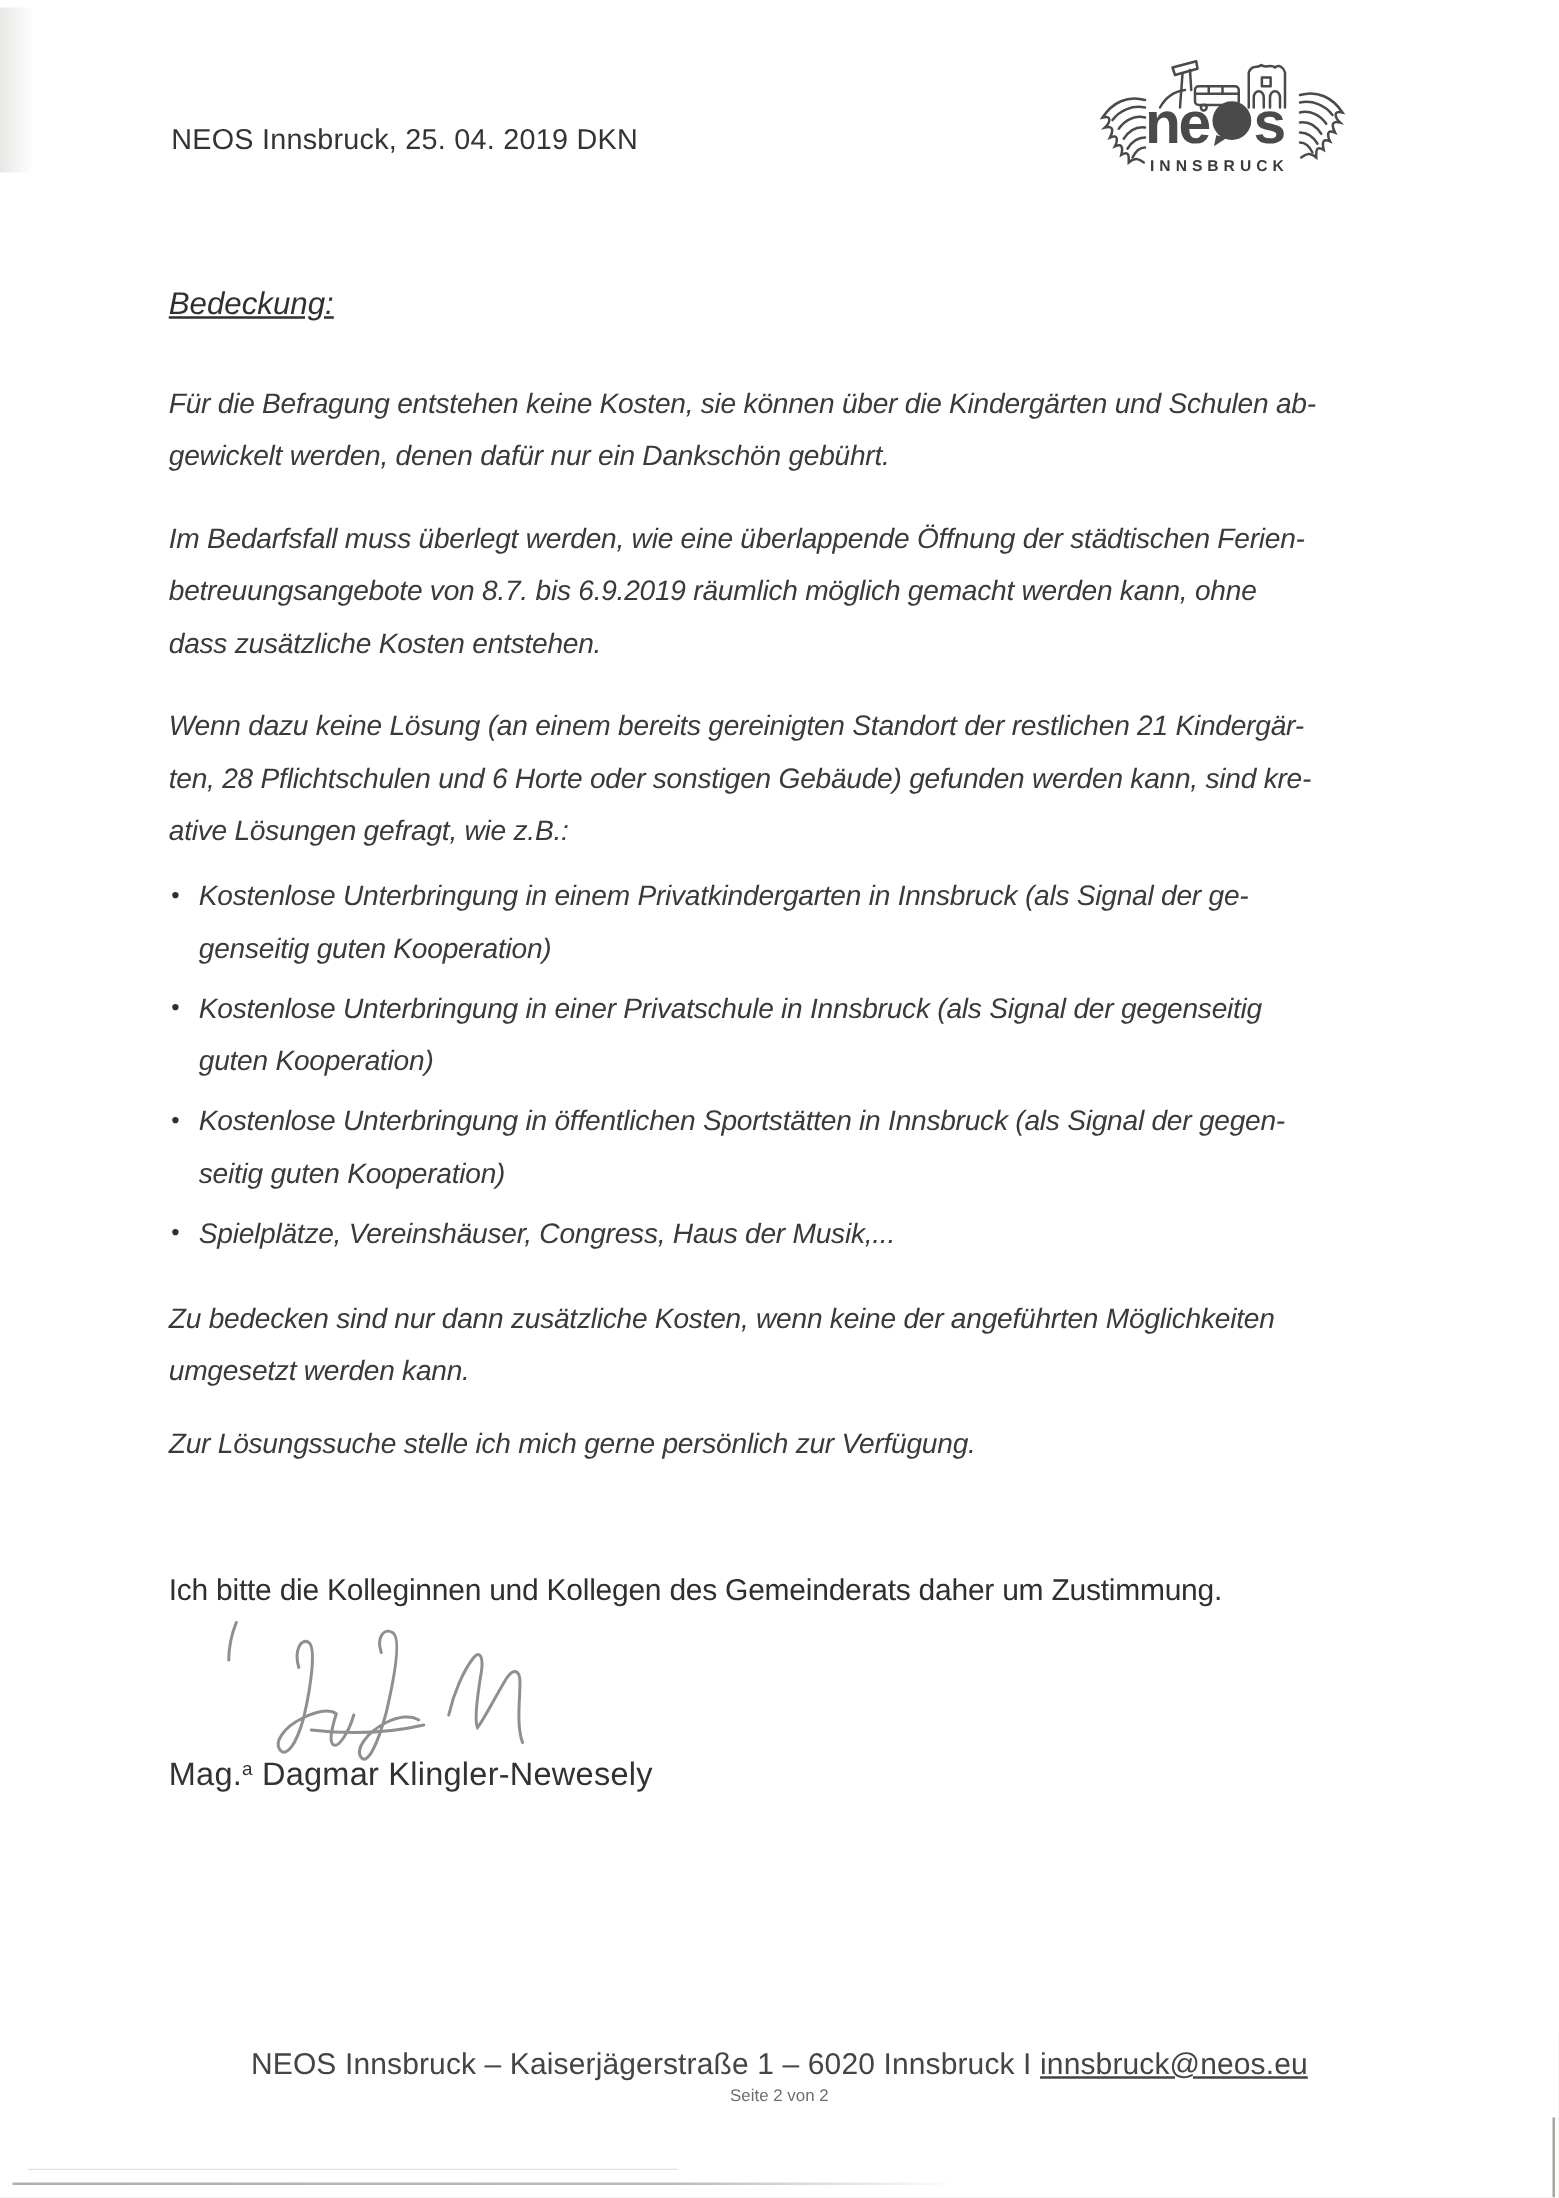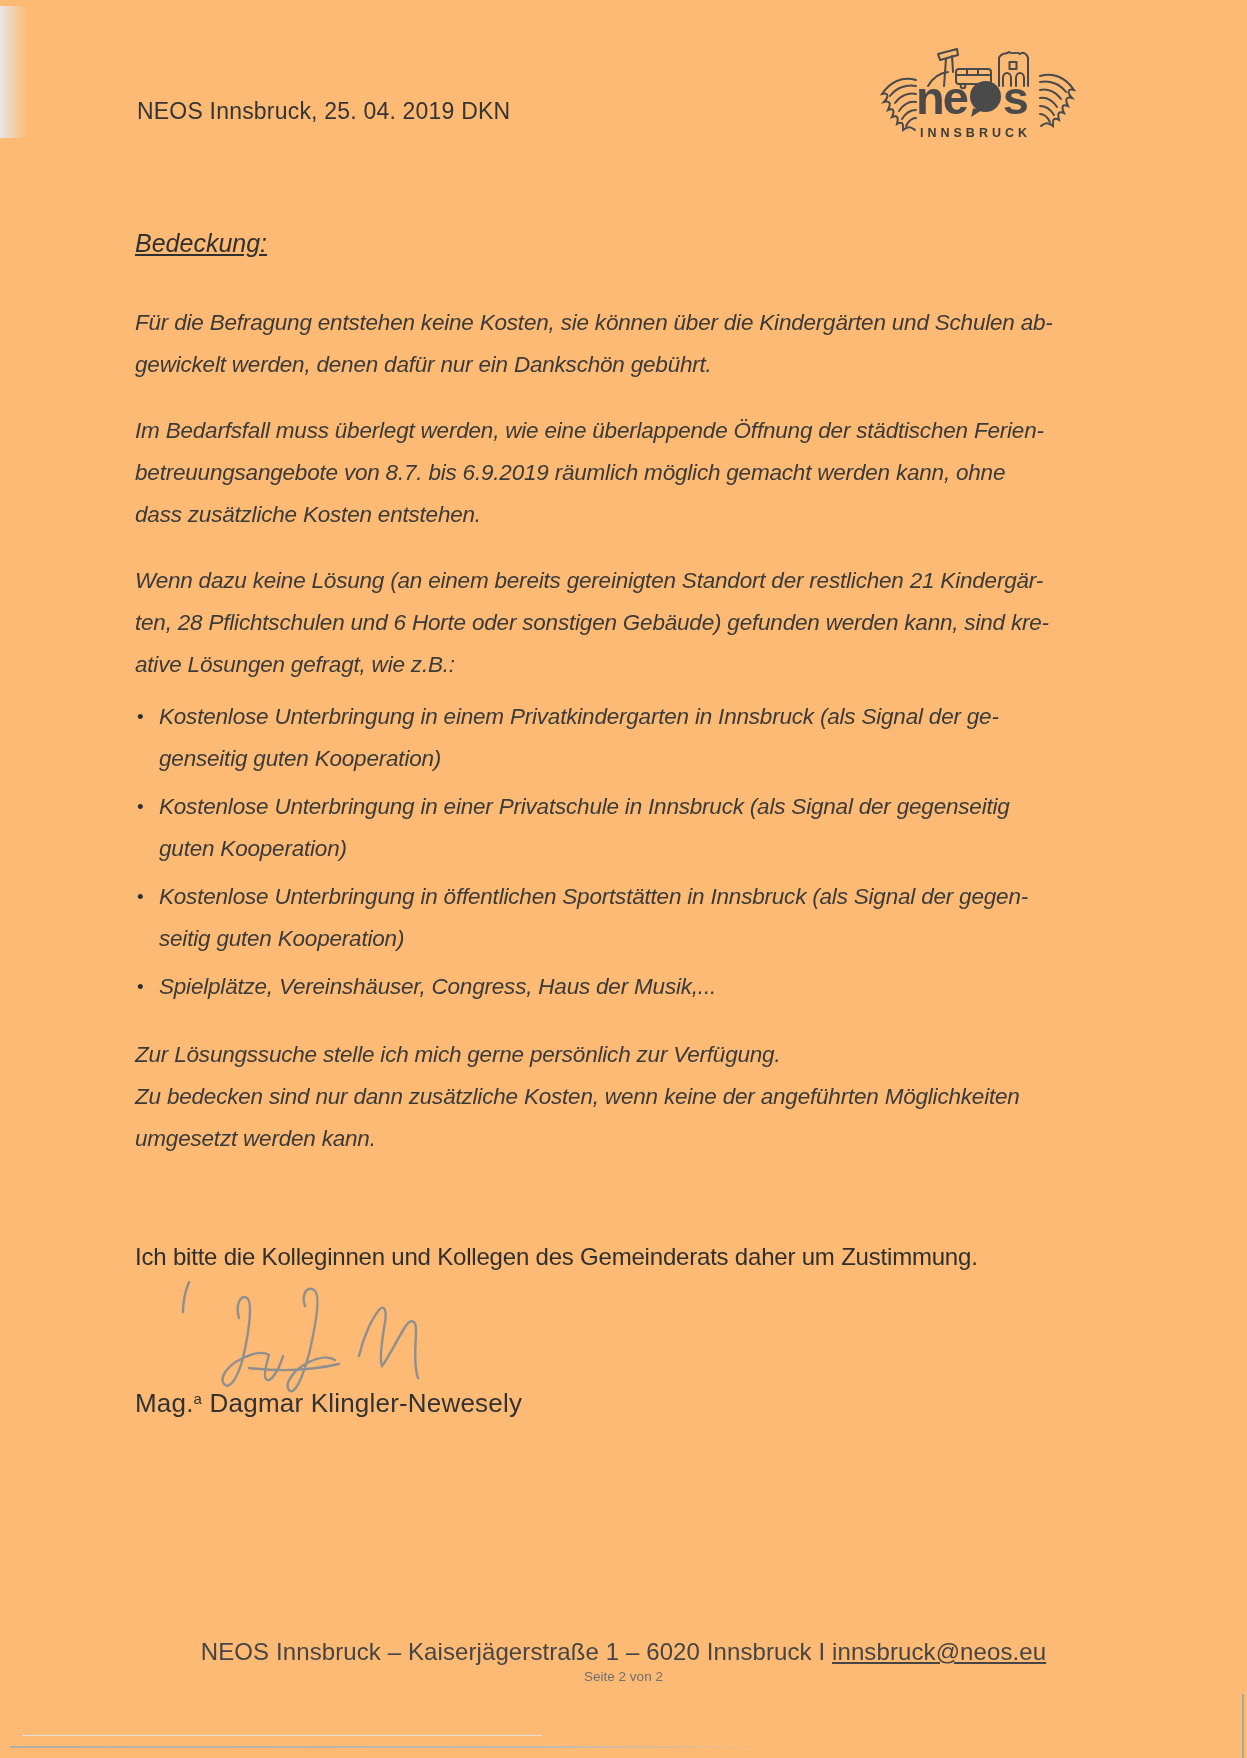--- a/index.html
+++ b/index.html
@@ -1,20 +1,20 @@
 <!DOCTYPE html>
 <html><head>
 <meta charset="utf-8">
 <style>
   html,body{margin:0;padding:0;background:#e9e9e7;}
   .page{
     position:relative;
     width:1247px;height:1758px;
     margin:0 auto;
-    background:#fdba74;
+    background:#ffffff;
     overflow:hidden;
     font-family:"Liberation Sans",sans-serif;
     color:#383838;
   }
   
   .scan-corner{
     position:absolute;left:0;top:6px;width:30px;height:132px;
     background:linear-gradient(90deg,#e7e7e5 0%,rgba(231,231,229,0) 90%);
   }
   .scan-line-bottom{
@@ -172,23 +172,23 @@
     <ul class="bullet-list">
       <li class="bullet-item">Kostenlose Unterbringung in einem Privatkindergarten in Innsbruck (als Signal der ge-
 genseitig guten Kooperation)</li>
       <li class="bullet-item">Kostenlose Unterbringung in einer Privatschule in Innsbruck (als Signal der gegenseitig
 guten Kooperation)</li>
       <li class="bullet-item">Kostenlose Unterbringung in öffentlichen Sportstätten in Innsbruck (als Signal der gegen-
 seitig guten Kooperation)</li>
       <li class="bullet-item">Spielplätze, Vereinshäuser, Congress, Haus der Musik,...</li>
     </ul>
 
-    <p class="para" style="margin-bottom:0">Zur Lösungssuche stelle ich mich gerne persönlich zur Verfügung.</p>
     <p class="para closing">Zu bedecken sind nur dann zusätzliche Kosten, wenn keine der angeführten Möglichkeiten
 umgesetzt werden kann.</p>
+    <p class="para" style="margin-bottom:0">Zur Lösungssuche stelle ich mich gerne persönlich zur Verfügung.</p>
 
     <p class="request-line">Ich bitte die Kolleginnen und Kollegen des Gemeinderats daher um Zustimmung.</p>
 
     <svg class="signature-svg" width="320" height="124" viewBox="0 0 320 124">
       <g stroke="#8f8f8f" stroke-width="2.4" fill="none" stroke-linecap="round">
         <path d="M36,4 C32,14 30,24 30,34"></path>
         <path d="M86,40 C82,26 88,16 94,20 C100,24 96,54 90,80 C84,102 76,112 71,106 C66,100 74,88 88,81 C100,75 110,73 116,77 C112,90 110,100 114,102 C118,104 126,92 130,78"></path>
         <path d="M96,90 C130,94 160,92 186,86"></path>
         <path d="M152,28 C148,16 154,8 161,12 C168,16 163,46 156,76 C149,102 141,118 136,112 C131,106 140,92 156,84 C166,79 176,78 182,82"></path>
         <path d="M206,78 C210,60 218,42 226,32 C231,26 234,32 232,44 C229,62 226,82 229,88 C234,82 244,62 252,49 C258,40 263,42 263,52 C263,66 260,86 265,100"></path>

